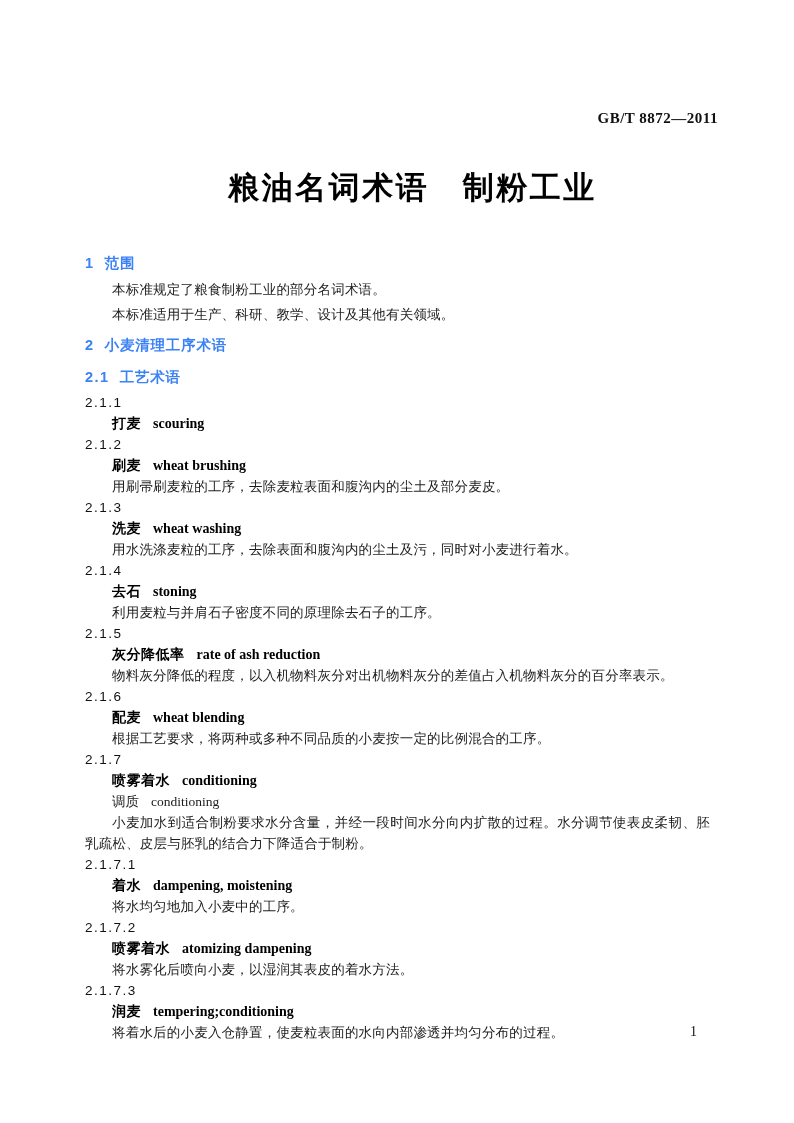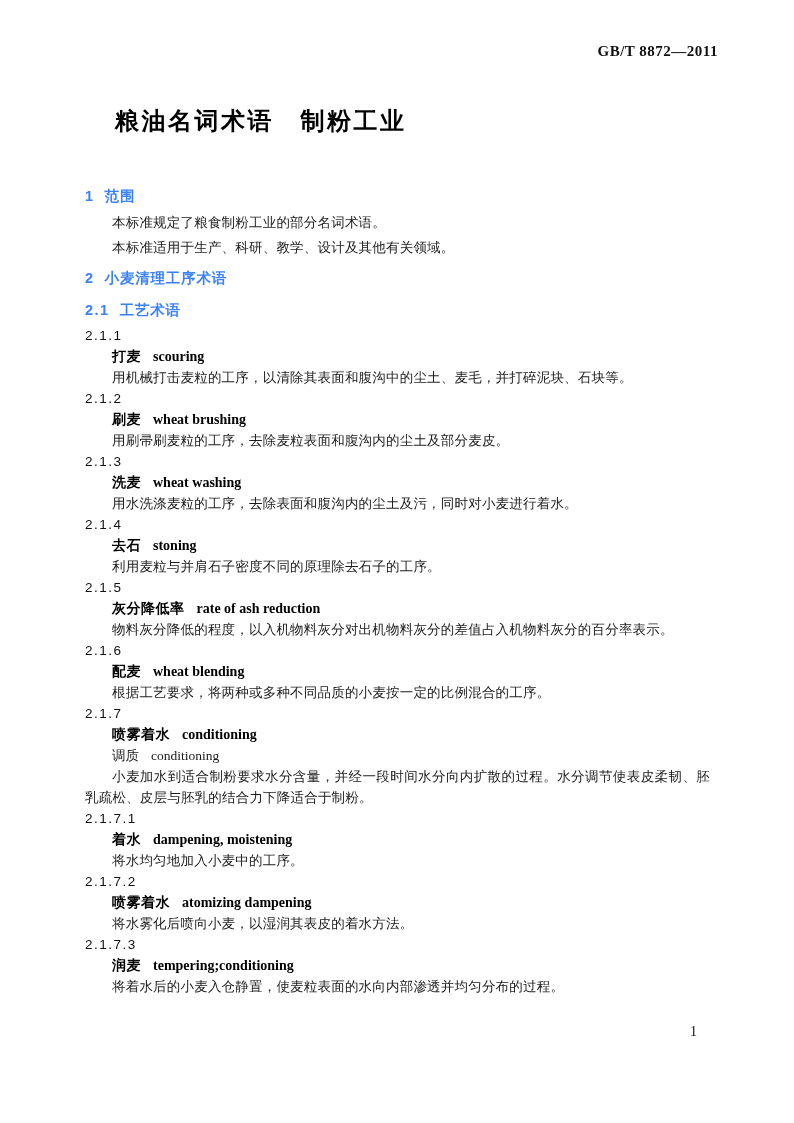--- a/index.html
+++ b/index.html
@@ -16,36 +16,37 @@
     font-family: "Liberation Serif", "DejaVu Serif", serif;
     color: #1b1b1b;
   }
   .content {
     position: absolute;
     left: 85px;
     top: 0;
     width: 625px;
   }
   .header-code {
-    padding-top: 43px;
+    padding-top: 110px;
     text-align: right;
     margin-right: -8px;
     font-family: "Liberation Serif", "DejaVu Serif", serif;
     font-weight: bold;
     font-size: 15px;
     line-height: 17px;
     letter-spacing: 0.5px;
     color: #111;
   }
   .doc-title {
     margin-top: 46px;
     margin-left: 30px;
+    text-align: center;
     font-family: Liberation Serif, serif;
     font-weight: bold;
-    font-size: 24px;
+    font-size: 31px;
     line-height: 30px;
     letter-spacing: 2.5px;
     color: #000;
   }
   .sec-heading {
     font-family: "Liberation Sans", "DejaVu Sans", sans-serif;
     font-weight: bold;
     font-size: 14.5px;
     line-height: 21px;
     letter-spacing: 0.8px;
@@ -141,21 +142,20 @@
       <span class="sec-num">2.1</span><span>工艺术语</span>
     </div>
 
     <div class="terms">
 
       <div>
         <div class="clause-num">2.1.1</div>
         <div class="term-line">
           <span class="term-cn">打麦</span><span class="term-en">scouring</span>
         </div>
-        <div class="definition">用机械打击麦粒的工序，以清除其表面和腹沟中的尘土、麦毛，并打碎泥块、石块等。</div>
       </div>
 
       <div>
         <div class="clause-num">2.1.2</div>
         <div class="term-line">
           <span class="term-cn">刷麦</span><span class="term-en">wheat brushing</span>
         </div>
         <div class="definition">用刷帚刷麦粒的工序，去除麦粒表面和腹沟内的尘土及部分麦皮。</div>
       </div>
 

